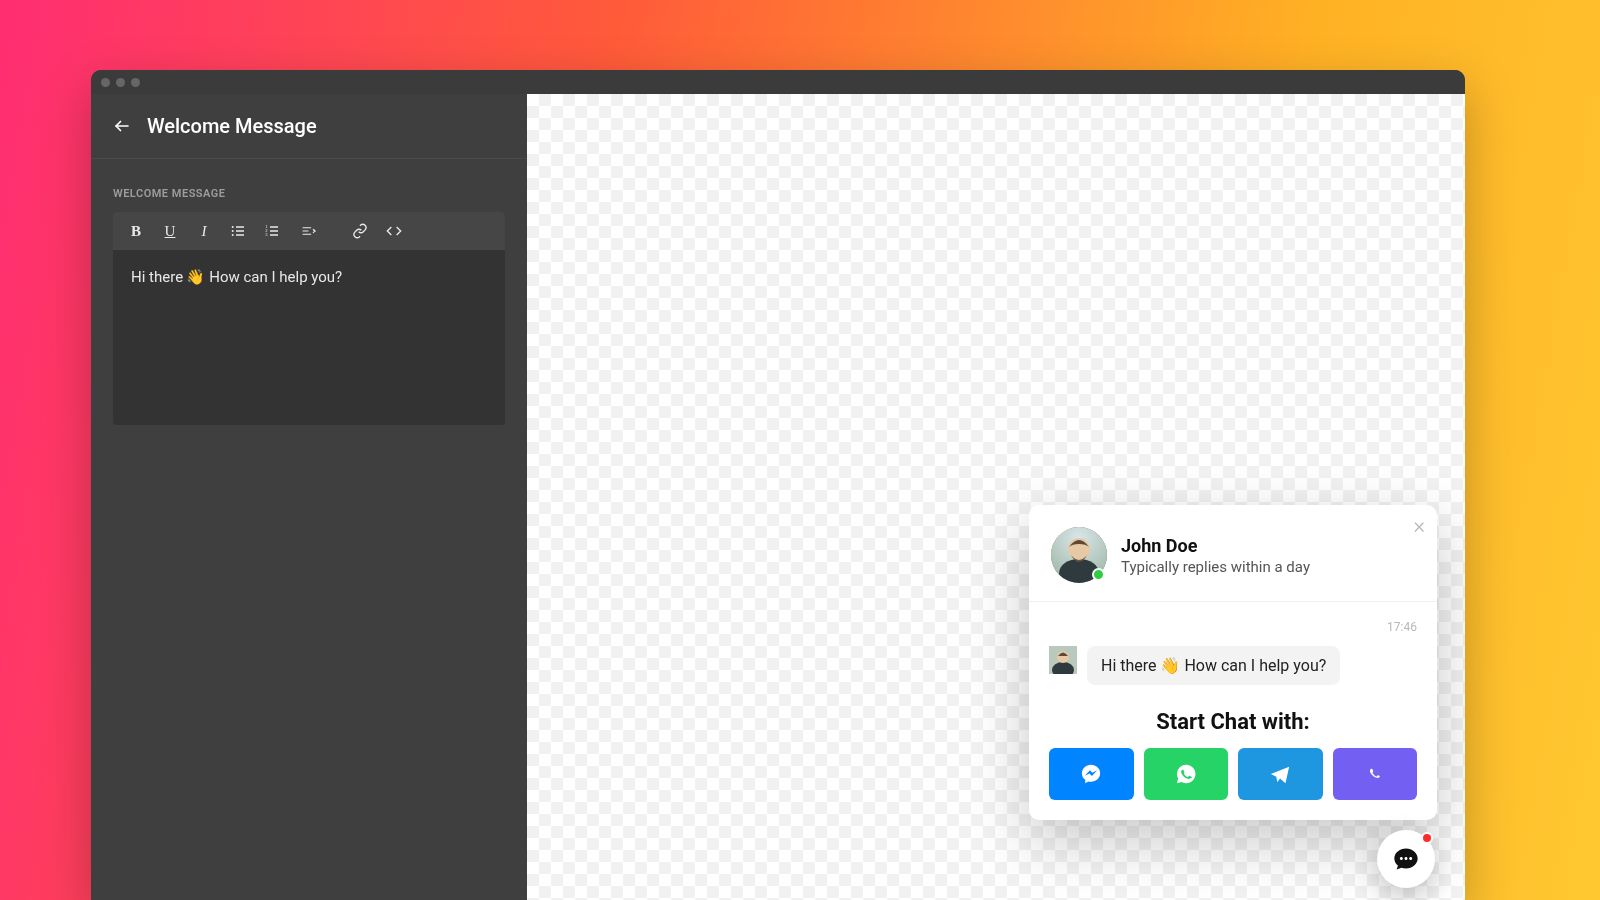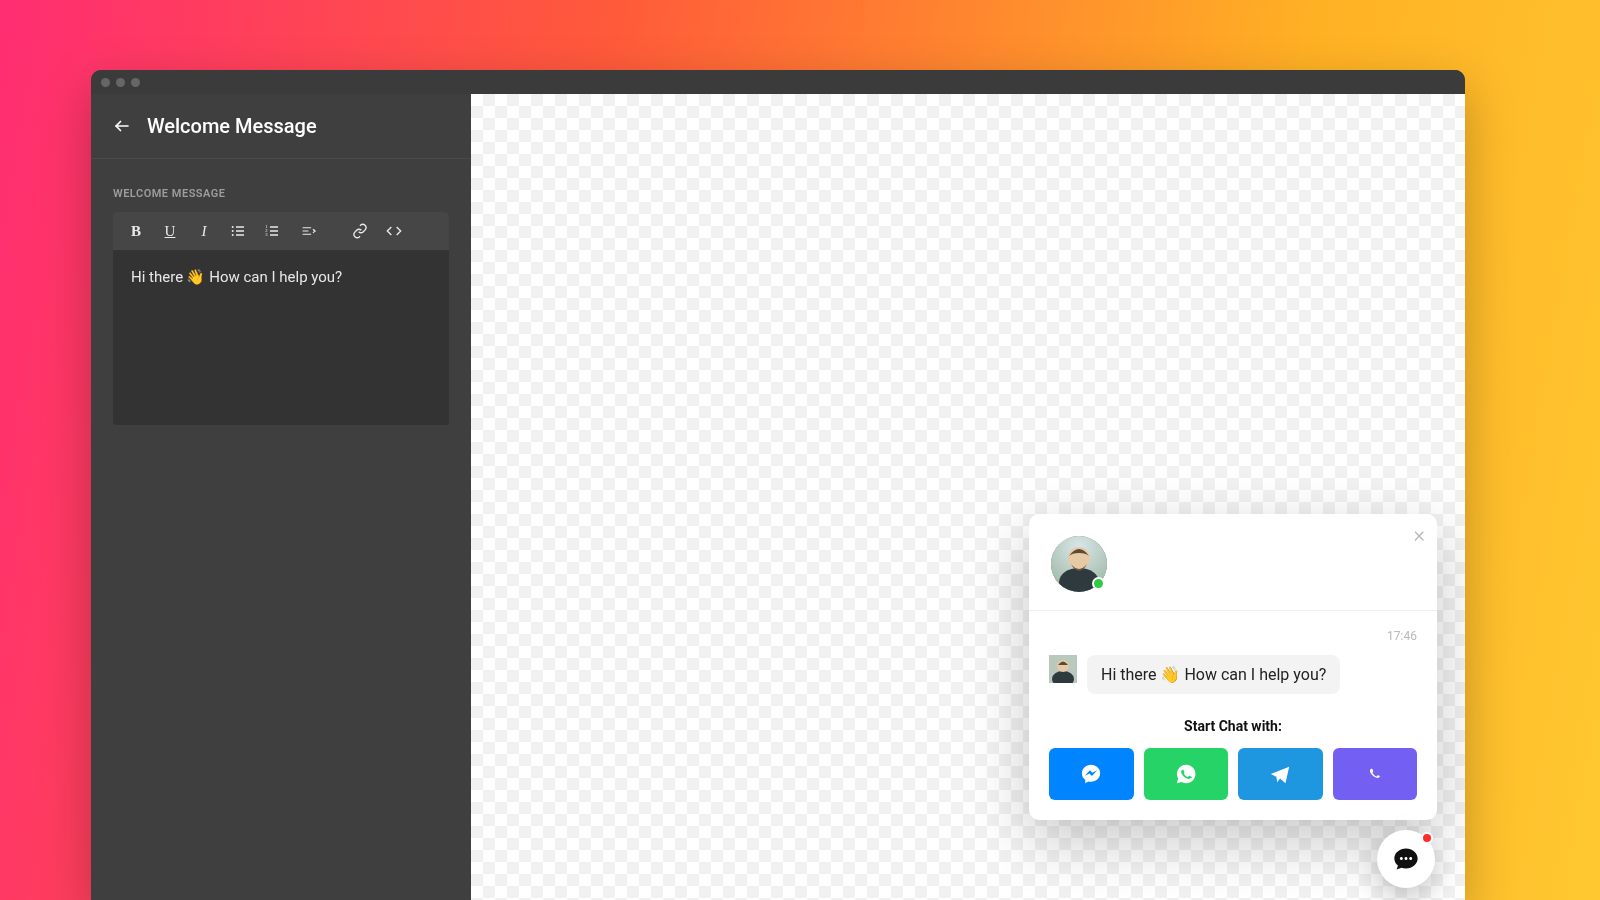--- a/index.html
+++ b/index.html
@@ -21,21 +21,21 @@
   .titlebar {
     height: 24px;
     background: #3b3b3b;
     display: flex; align-items: center; padding: 0 10px; gap: 6px;
   }
   .traffic { width: 9px; height: 9px; border-radius: 50%; background: #666; }
   .content {
     flex: 1; display: flex; min-height: 0;
   }
   .sidebar {
-    width: 380px; background: #3f3f3f; color: #fff; display: flex; flex-direction: column;
+    width: 436px; background: #3f3f3f; color: #fff; display: flex; flex-direction: column;
   }
   .side-header {
     padding: 20px 22px;
     display: flex; align-items: center; gap: 16px;
     border-bottom: 1px solid #4a4a4a;
   }
   .back-arrow { width: 18px; height: 18px; stroke: #fff; cursor: pointer; }
   .side-title { font-size: 20px; font-weight: 500; color: #fff; }
   .side-body { padding: 28px 22px; }
   .section-label { font-size: 11px; letter-spacing: 0.5px; color: #9d9d9d; font-weight: 600; margin-bottom: 12px; }
@@ -79,21 +79,21 @@
   .avatar-wrap { position: relative; }
   .avatar { width: 56px; height: 56px; border-radius: 50%; background: radial-gradient(circle at 30% 25%, #e0c9a6 0 18%, #9a7a54 19% 40%, #6a7a60 41% 100%); box-shadow: inset 0 0 0 1px rgba(0,0,0,0.06); overflow:hidden; }
   .presence { position: absolute; right: 2px; bottom: 2px; width: 13px; height: 13px; background: #2ecc40; border: 2px solid #fff; border-radius: 50%; }
   .cw-meta .name { font-size: 18px; font-weight: 700; color: #111; }
   .cw-meta .reply { font-size: 15px; color: #555; margin-top: 2px; }
   .cw-body { padding: 14px 20px 20px 20px; }
   .cw-time { text-align: right; font-size: 12px; color: #b9b9b9; margin: 4px 0 12px; }
   .cw-row { display: flex; align-items: flex-start; gap: 10px; }
   .mini-avatar { width: 28px; height: 28px; border-radius: 50%; background: radial-gradient(circle at 30% 25%, #e0c9a6 0 18%, #9a7a54 19% 40%, #6a7a60 41% 100%); flex: none; }
   .bubble { background: #f3f3f3; color: #222; padding: 10px 14px; border-radius: 8px; font-size: 16px; }
-  .start-label { text-align: center; font-size: 14px; font-weight: 700; color: #111; margin-top: 24px; margin-bottom: 14px; }
+  .start-label { text-align: center; font-size: 22px; font-weight: 700; color: #111; margin-top: 24px; margin-bottom: 14px; }
   .cw-buttons { display: flex; gap: 10px; }
   .ch-btn { flex: 1; height: 52px; border-radius: 6px; display: flex; align-items: center; justify-content: center; cursor: pointer; }
   .ch-btn svg { width: 22px; height: 22px; fill: #fff; }
   .ch-messenger { background: #0084ff; }
   .ch-whatsapp  { background: #25d366; }
   .ch-telegram  { background: #1e96e0; }
   .ch-viber     { background: #7360f2; }
   .fab {
     position: absolute; right: 30px; bottom: 12px; width: 58px; height: 58px;
     background: #fff; border-radius: 50%; display: flex; align-items: center; justify-content: center;
@@ -198,20 +198,24 @@
                   </defs>
                   <rect width="56" height="56" fill="url(#sky)"></rect>
                   <ellipse cx="28" cy="46" rx="20" ry="14" fill="#2f3a3f"></ellipse>
                   <circle cx="28" cy="22" r="11" fill="#e7c9a5"></circle>
                   <path d="M18 20 q10 -14 20 0 q-3 -3 -10 -3 q-7 0 -10 3" fill="#5b4a36"></path>
                   <path d="M20 28 q8 10 16 0 q-3 6 -8 7 q-5 -1 -8 -7" fill="#6b543e"></path>
                 </svg>
               </div>
               <div class="presence"></div>
             </div>
+            <div class="cw-meta">
+              <div class="name">John Doe</div>
+              <div class="reply">Typically replies within a day</div>
+            </div>
           </div>
           <div class="cw-body">
             <div class="cw-time">17:46</div>
             <div class="cw-row">
               <div class="mini-avatar">
                 <svg viewBox="0 0 28 28" width="28" height="28">
                     <rect width="28" height="28" fill="#b9c9bd"></rect>
                     <ellipse cx="14" cy="24" rx="11" ry="8" fill="#2f3a3f"></ellipse>
                     <circle cx="14" cy="11" r="6" fill="#e7c9a5"></circle>
                     <path d="M9 10 q5 -7 10 0" fill="#5b4a36"></path>

